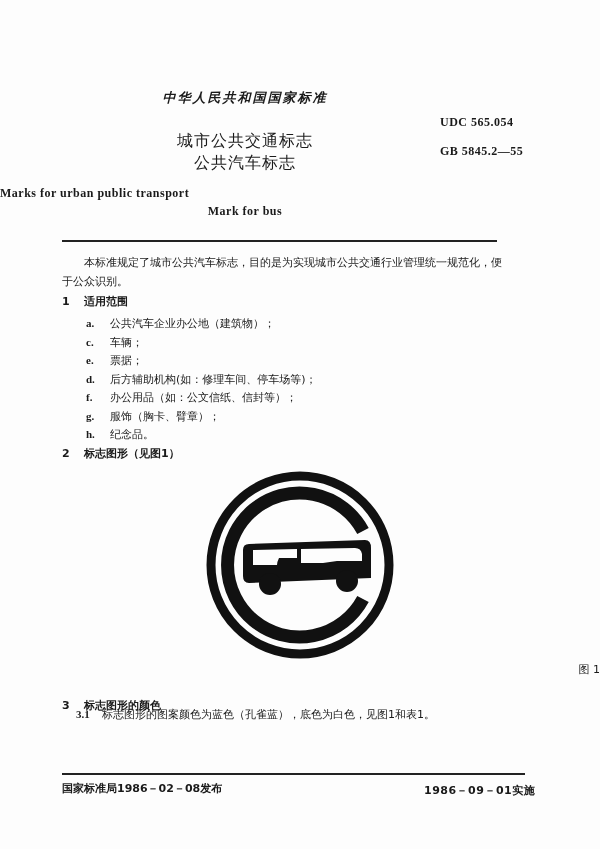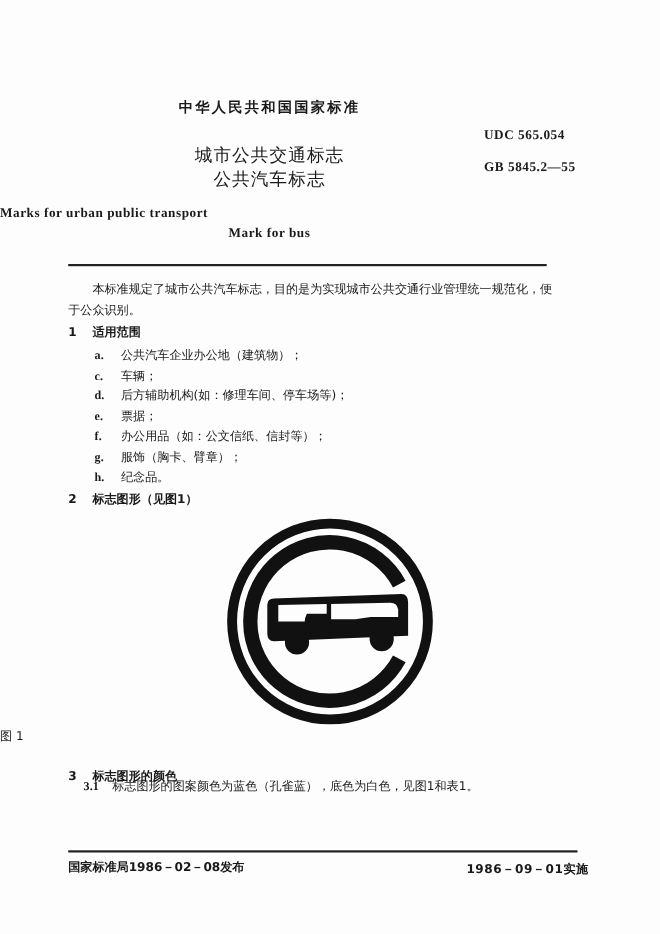--- a/index.html
+++ b/index.html
@@ -1,36 +1,36 @@
 <!DOCTYPE html>
 <html><head>
 <meta charset="utf-8">
 <style>
   html, body { margin: 0; padding: 0; }
   body {
     width: 600px; height: 849px; background: #fdfdfd; position: relative; overflow: hidden;
     font-family: "DejaVu Serif", "Liberation Serif", serif; color: #1a1a1a;
   }
   .abs { position: absolute; }
-  .hdr-nat { left: 0; width: 490px; top: 89px; text-align: center; font-family: "DejaVu Sans", sans-serif; font-weight: bold; font-size: 13px; letter-spacing: 2px; }
+  .hdr-nat { left: 0; width: 490px; top: 89px; text-align: center; font-family: "DejaVu Sans", sans-serif; font-weight: bold; font-size: 13px; letter-spacing: 2px; font-style: italic; }
   .udc { left: 440px; top: 115px; font-family: "Liberation Serif", serif; font-weight: bold; font-size: 12px; letter-spacing: 0.5px; }
   .gb { left: 440px; top: 144px; font-family: "Liberation Serif", serif; font-weight: bold; font-size: 12px; letter-spacing: 0.5px; }
   .title1 { left: 0; width: 490px; top: 131px; text-align: center; font-family: "DejaVu Sans", sans-serif; font-size: 16px; letter-spacing: 1px; }
   .title2 { left: 0; width: 490px; top: 153px; text-align: center; font-family: "DejaVu Sans", sans-serif; font-size: 16px; letter-spacing: 1px; }
   .en1 { left: 0; width: 490px; top: 186px; text-align: left; font-family: "Liberation Serif", serif; font-weight: bold; font-size: 12px; letter-spacing: 0.5px; }
   .en2 { left: 0; width: 490px; top: 204px; text-align: center; font-family: "Liberation Serif", serif; font-weight: bold; font-size: 12px; letter-spacing: 0.5px; }
   .rule-top { left: 62px; top: 240px; width: 435px; height: 2px; background: #222; }
   .intro { left: 62px; top: 253px; width: 440px; font-size: 11px; line-height: 19px; text-indent: 22px; font-family: "DejaVu Sans", sans-serif; }
   .sec { font-family: "DejaVu Sans", sans-serif; font-size: 11px; font-weight: bold; }
   .sec .num { display: inline-block; width: 22px; }
   .list { left: 86px; top: 314px; font-family: "DejaVu Sans", sans-serif; font-size: 11px; }
   .list .item { height: 18.5px; line-height: 18.5px; white-space: nowrap; }
   .list .lbl { display: inline-block; width: 24px; font-family: "Liberation Serif", serif; font-weight: bold; }
   .figure { left: 205px; top: 470px; width: 190px; height: 190px; }
-  .figcap { left: 0; width: 600px; top: 662px; text-align: left; font-family: "DejaVu Sans", sans-serif; font-size: 11px; }
+  .figcap { left: 0; width: 600px; top: 662px; text-align: right; font-family: "DejaVu Sans", sans-serif; font-size: 11px; }
   .sub { left: 76px; top: 707px; font-family: "DejaVu Sans", sans-serif; font-size: 11px; white-space: nowrap; }
   .sub .num { display: inline-block; width: 26px; font-weight: bold; font-family: "Liberation Serif", serif; }
   .rule-bot { left: 62px; top: 773px; width: 463px; height: 2px; background: #222; }
   .foot-l { left: 62px; top: 781px; font-family: "DejaVu Sans", sans-serif; font-weight: bold; font-size: 11px; }
   .foot-r { left: 424px; top: 783px; font-family: "DejaVu Sans", sans-serif; font-weight: bold; font-size: 11px; letter-spacing: 0.5px; }
 </style>
 </head>
 <body>
 
 <div class="abs hdr-nat">中华人民共和国国家标准</div>
@@ -45,22 +45,22 @@
 
 <div class="abs intro">本标准规定了城市公共汽车标志，目的是为实现城市公共交通行业管理统一规范化，便于公众识别。</div>
 
 <div class="abs sec" style="left:62px; top:294px;">
   <span class="num">1</span><span>适用范围</span>
 </div>
 
 <div class="abs list">
   <div class="item"><span class="lbl">a.</span><span>公共汽车企业办公地（建筑物）；</span></div>
   <div class="item"><span class="lbl">c.</span><span>车辆；</span></div>
+  <div class="item"><span class="lbl">e.</span><span>票据；</span></div>
   <div class="item"><span class="lbl">d.</span><span>后方辅助机构(如：修理车间、停车场等)；</span></div>
-  <div class="item"><span class="lbl">e.</span><span>票据；</span></div>
   <div class="item"><span class="lbl">f.</span><span>办公用品（如：公文信纸、信封等）；</span></div>
   <div class="item"><span class="lbl">g.</span><span>服饰（胸卡、臂章）；</span></div>
   <div class="item"><span class="lbl">h.</span><span>纪念品。</span></div>
 </div>
 
 <div class="abs sec" style="left:62px; top:446px;">
   <span class="num">2</span><span>标志图形（见图1）</span>
 </div>
 
 <div class="abs figure">

